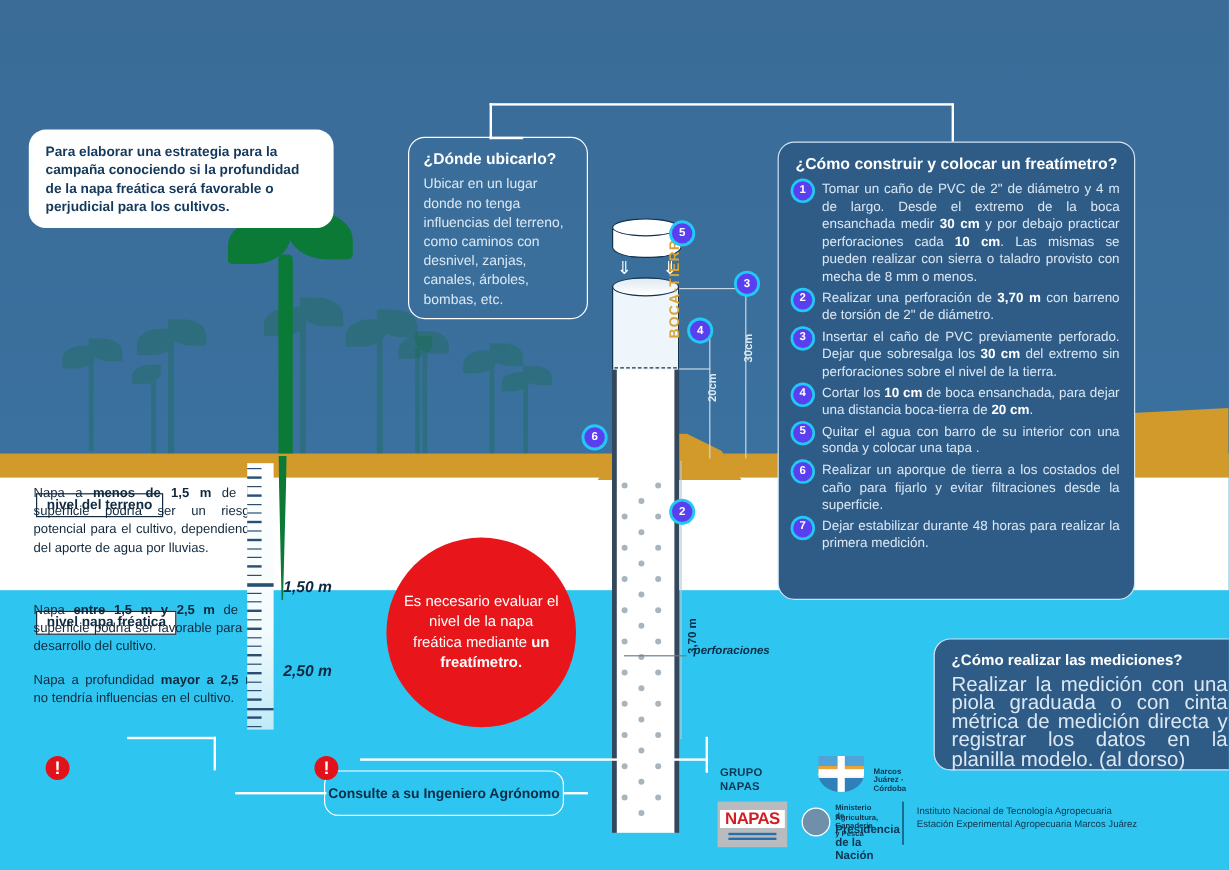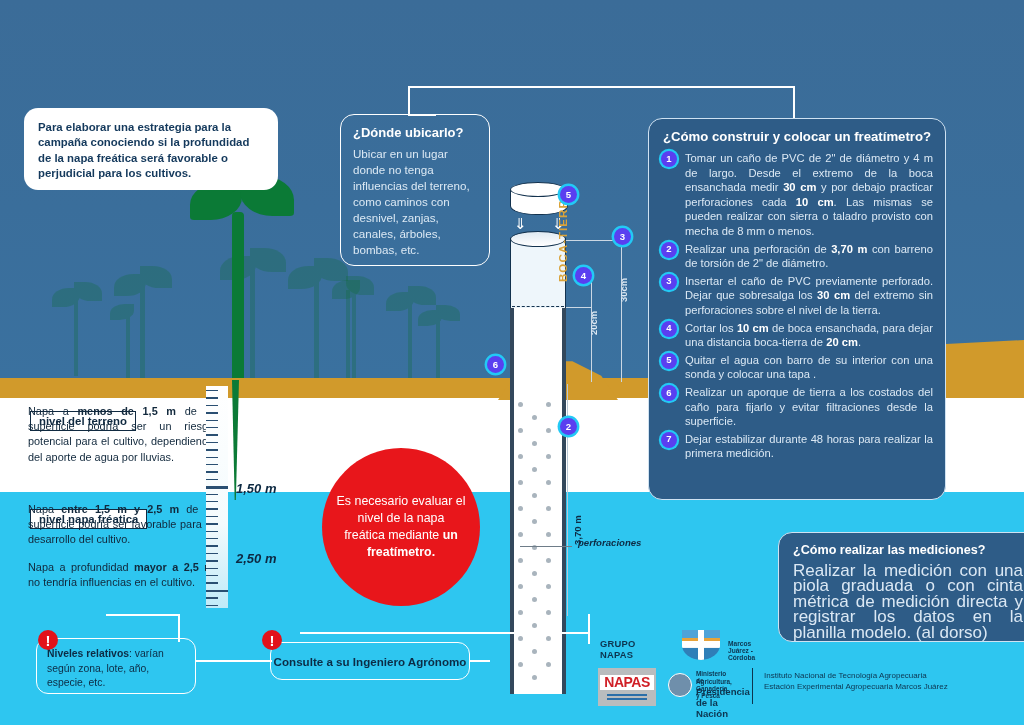--- a/index.html
+++ b/index.html
@@ -407,24 +407,20 @@
   <div class="marker" style="left:560px;top:418px;">2</div>
 
   <div class="conn" style="left:178px;top:614px;width:1.8px;height:28px;"></div>
   <div class="conn" style="left:106px;top:614px;width:74px;height:1.8px;"></div>
   <div class="conn" style="left:196px;top:660px;width:76px;height:1.8px;"></div>
   <div class="conn" style="left:588px;top:614px;width:1.8px;height:30px;"></div>
   <div class="conn" style="left:470px;top:660px;width:20px;height:1.8px;"></div>
   <div class="conn" style="left:300px;top:632px;width:290px;height:1.8px;"></div>
 
   <div class="alert" style="left:38px;top:630px;">!</div>
-  <div class="cbox c1">
-    <p style="margin:0;font-size:10.4px;line-height:14.6px;color:#0d2b44;">
-      <b>Niveles relativos</b>: varían según zona, lote, año, especie, etc.</p>
-  </div>
 
   <div class="alert" style="left:262px;top:630px;">!</div>
   <div class="cbox c2">
     <span>Consulte a su Ingeniero Agrónomo</span>
   </div>
 
   <div class="grupo">
     <div class="txt">GRUPO NAPAS</div>
     <div class="shield">
       <div class="cross-v"></div>

